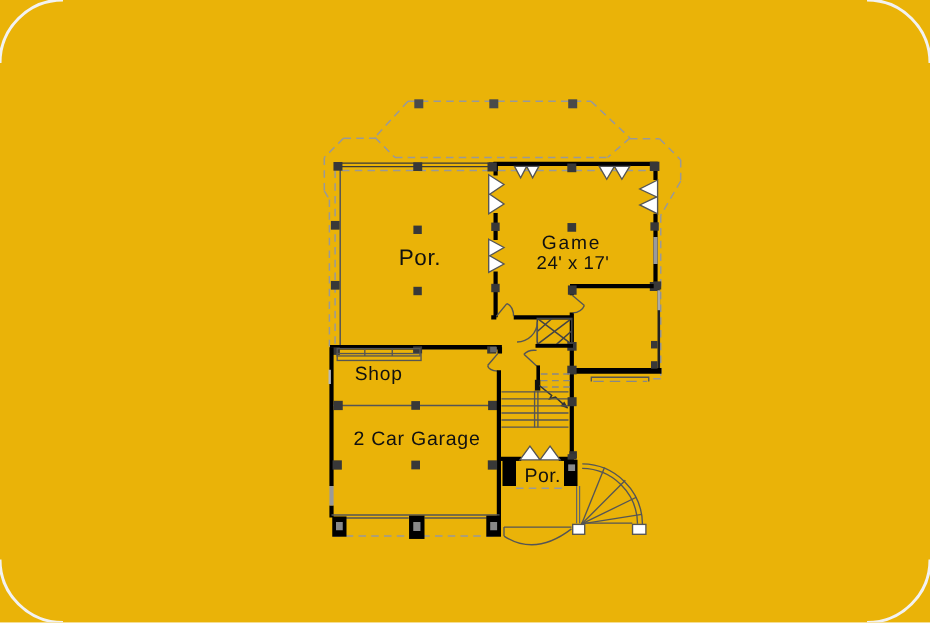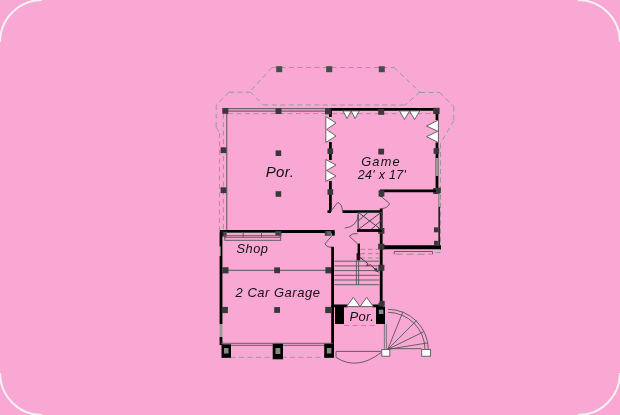--- a/index.html
+++ b/index.html
@@ -1,17 +1,17 @@
 <!DOCTYPE html>
 <html><head>
 <meta charset="utf-8">
 <style>
   html,body{margin:0;padding:0;background:#fff;}
-  #canvas{position:relative;width:620px;height:415px;background:#f9a8d4;overflow:hidden;
-    font-family:"Liberation Sans",sans-serif;font-style:italic;}
+  #canvas{position:relative;width:620px;height:415px;background:#eab308;overflow:hidden;
+    font-family:"Liberation Sans",sans-serif;}
   svg{position:absolute;left:0;top:0;}
 </style>
 </head>
 <body>
 <div id="canvas">
 <svg width="620" height="415" viewBox="0 0 620 415">
 
 <path d="M0,42 A42,42 0 0 1 42,0 M578,0 A42,42 0 0 1 620,42 M620,373 A42,42 0 0 1 578,415 M42,415 A42,42 0 0 1 0,373" fill="none" stroke="#f2f2f2" stroke-width="2"></path>
 
 <g stroke-linecap="butt" fill="none">

